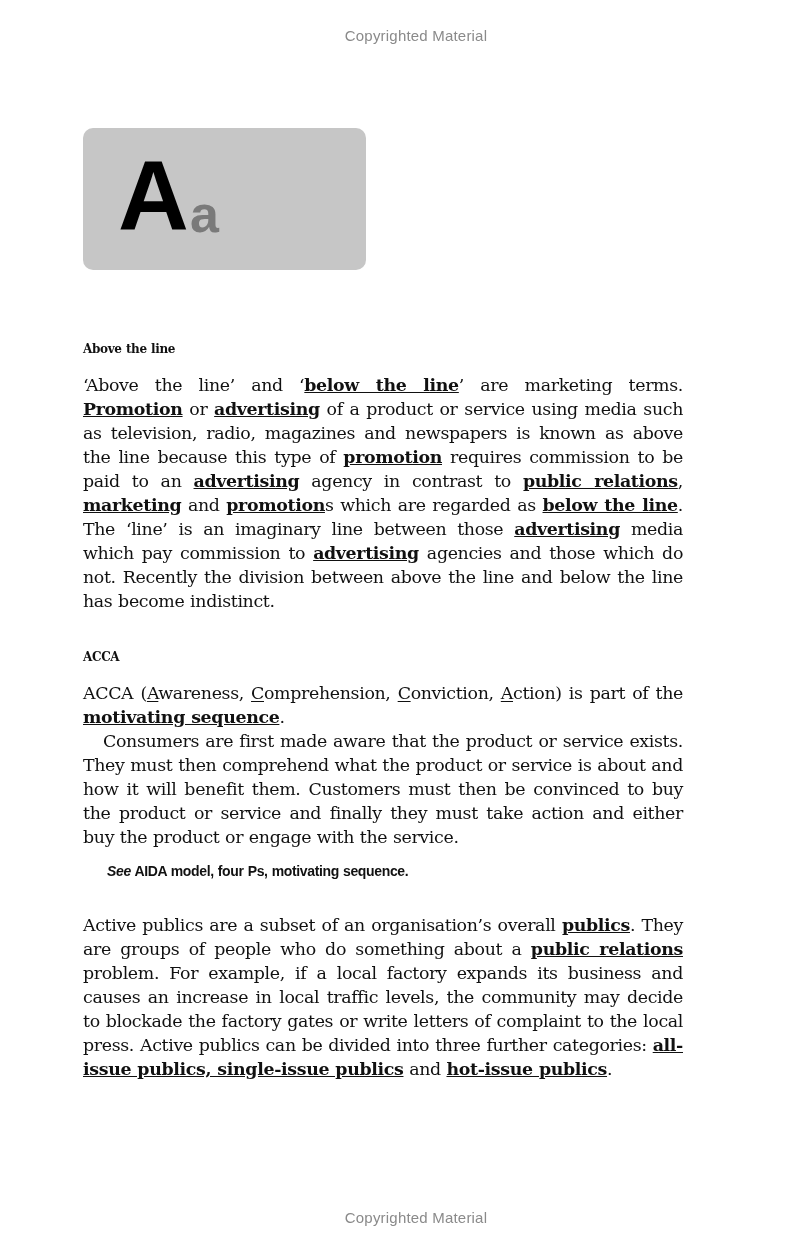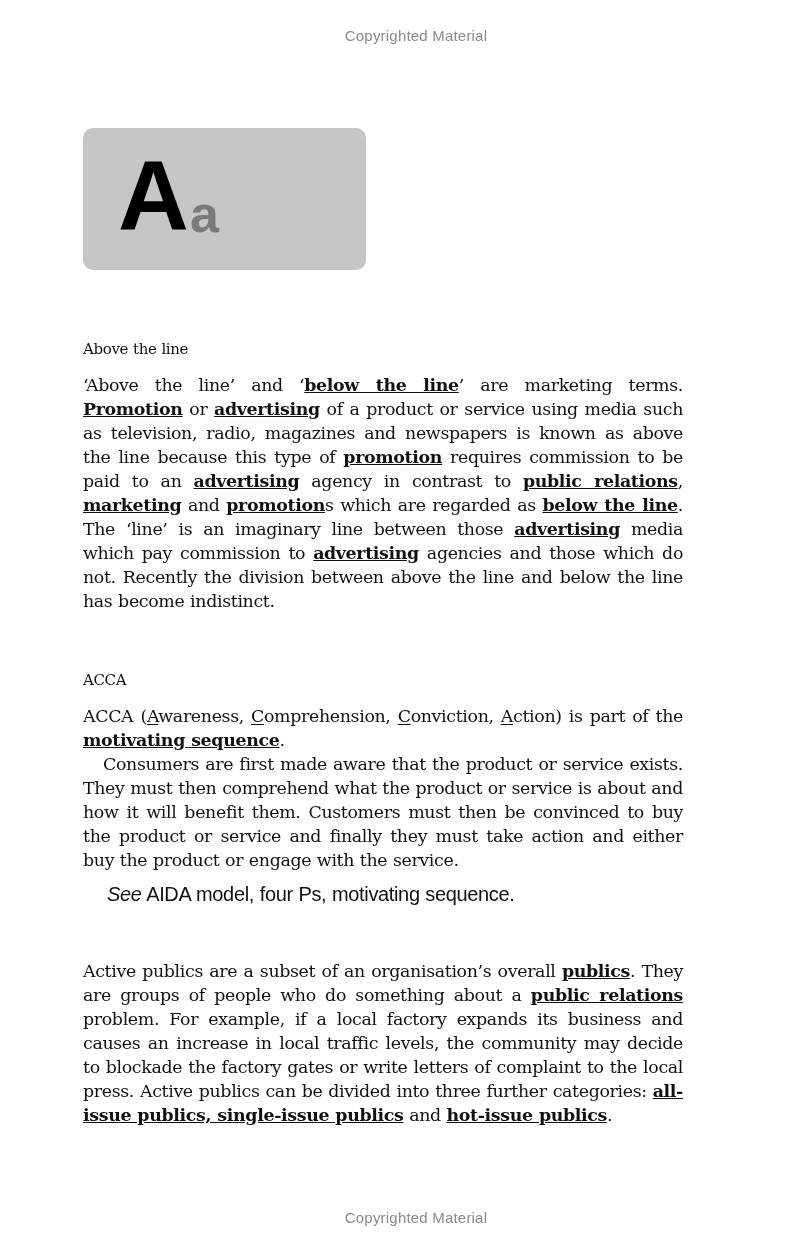--- a/index.html
+++ b/index.html
@@ -26,30 +26,30 @@
     .letter-small {
       position: absolute; left: 107px; top: 60px;
       font-family: "Liberation Sans", sans-serif; font-weight: bold;
       font-size: 52px; color: #7a7a7a; line-height: 1;
     }
     .content {
       position: absolute; left: 83px; top: 337px; width: 600px;
       font-size: 17.4px; line-height: 24px;
     }
     .entry { margin: 0; }
-    .entry + .entry { margin-top: 55px; }
+    .entry + .entry { margin-top: 32px; }
     .entry-title {
-      font-weight: normal; font-size: 15px; margin: 0 0 12px 0; line-height: 24px;
+      font-weight: bold; font-size: 12px; margin: 0 0 12px 0; line-height: 24px;
     }
     .entry p { margin: 0; text-align: justify; hyphens: manual; }
     .entry p.indent { text-indent: 20px; }
     b { font-weight: bold; text-decoration: underline; }
     u { text-decoration: underline; text-underline-offset: 2px; }
     .see {
-      font-family: "Liberation Sans", sans-serif; font-weight: normal; font-size: 20px;
+      font-family: "Liberation Sans", sans-serif; font-weight: bold; font-size: 14px;
       margin: 12px 0 0 24px; line-height: 20px;
     }
     .see i { font-style: italic; }
     .content { letter-spacing: -0.35px; word-spacing: 0.5px; }
   </style>
 </head>
 <body>
 
 <div class="watermark wm-top">Copyrighted Material</div>
 

